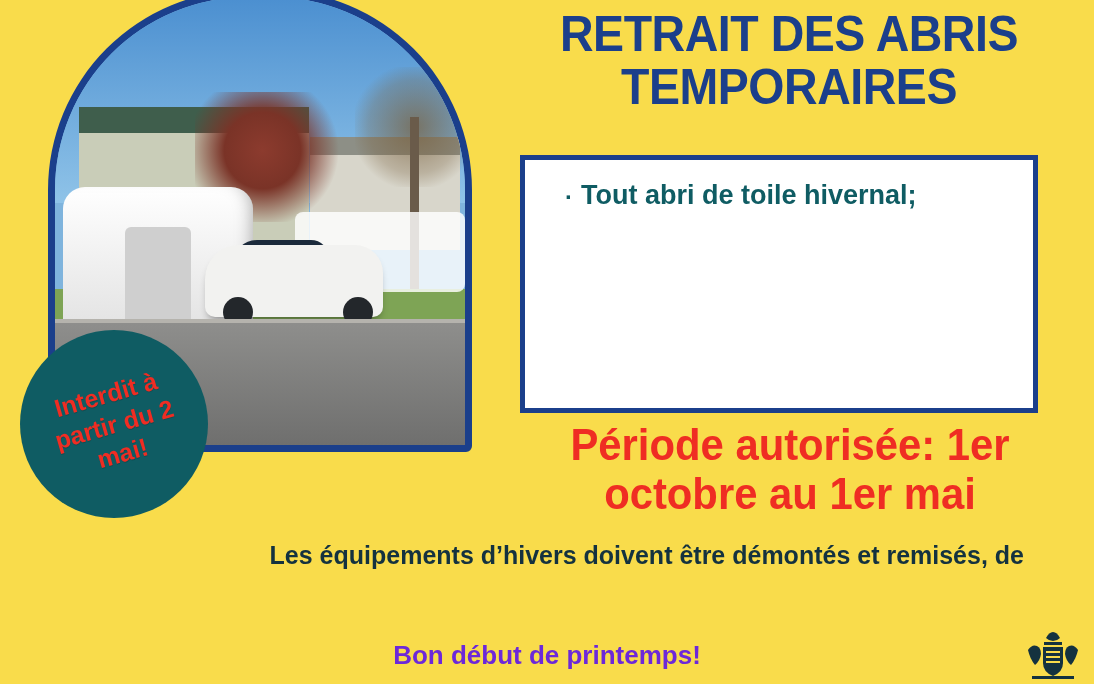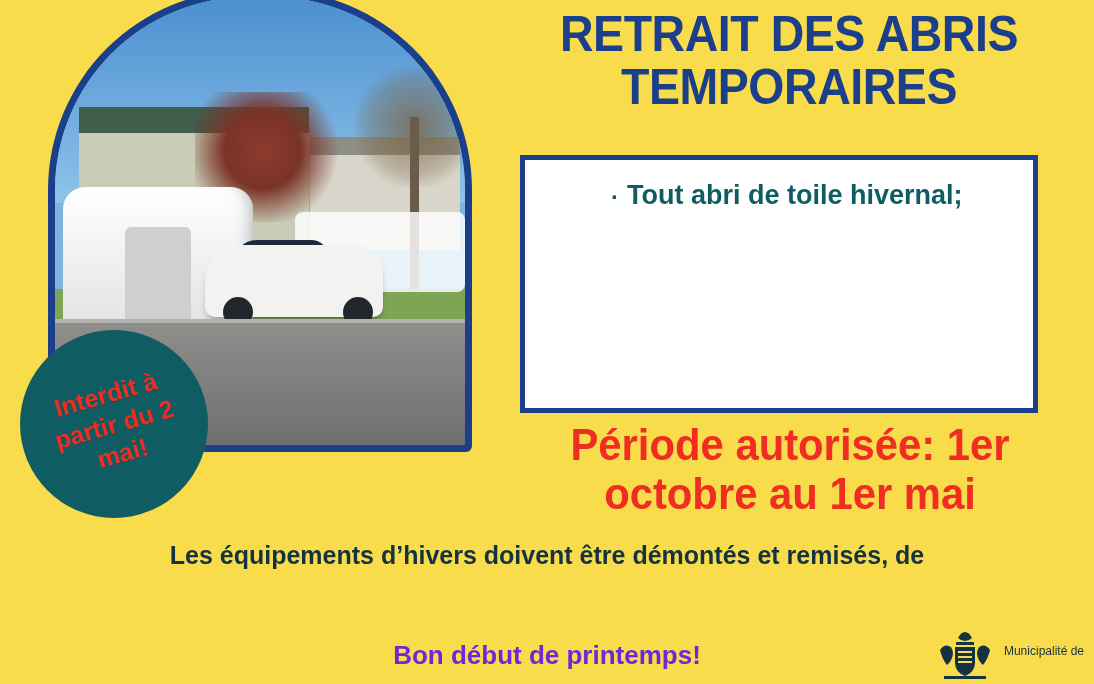--- a/index.html
+++ b/index.html
@@ -201,21 +201,21 @@
   
   #bullet-box {
     position: absolute;
     left: 520px;
     top: 155px;
     width: 518px;
     height: 258px;
     background: #ffffff;
     border: 5px solid #1b3f8b;
     box-sizing: border-box;
-    padding: 22px 10px 0 86px;
+    padding: 22px 10px 0 40px;
   }
   .bullet-item {
     color: #0f5c63;
     font-weight: bold;
     font-size: 27px;
     line-height: 1.0;
     margin-bottom: 26px;
     white-space: nowrap;
   }
   .bullet-item .dot {
@@ -240,21 +240,21 @@
     transform: scaleX(0.95);
     transform-origin: 50% 0;
   }
 
   
   #bottom-text {
     position: absolute;
     left: 70px;
     top: 532px;
     width: 954px;
-    text-align: center;
+    text-align: right;
     color: #14323f;
     font-weight: bold;
     font-size: 25px;
     line-height: 1.85;
   }
   #closing {
     position: absolute;
     left: 70px;
     top: 640px;
     width: 954px;
@@ -354,17 +354,13 @@
         <path d="M56 20 q-4-6-9-4 q-4 2 -4 8 q1 7 6 11 q5 -6 7 -15z"></path>
         <rect x="10" y="46" width="42" height="3"></rect>
       </g>
       <g fill="#f9dc4b">
         <rect x="24" y="21" width="14" height="2"></rect>
         <rect x="24" y="26" width="14" height="2"></rect>
         <rect x="24" y="31" width="14" height="2"></rect>
       </g>
     </svg>
   </div>
-  <div class="logo-text">
-    <div>Municipalité de</div>
-    <div class="muni-name">&nbsp;</div>
-  </div>
 </div>
 
 </body></html>

